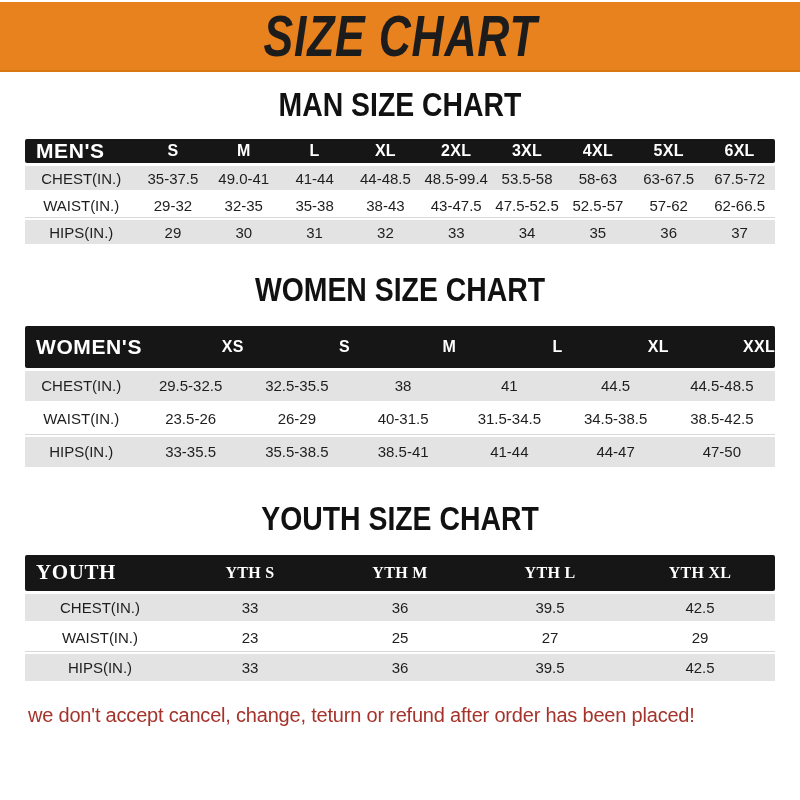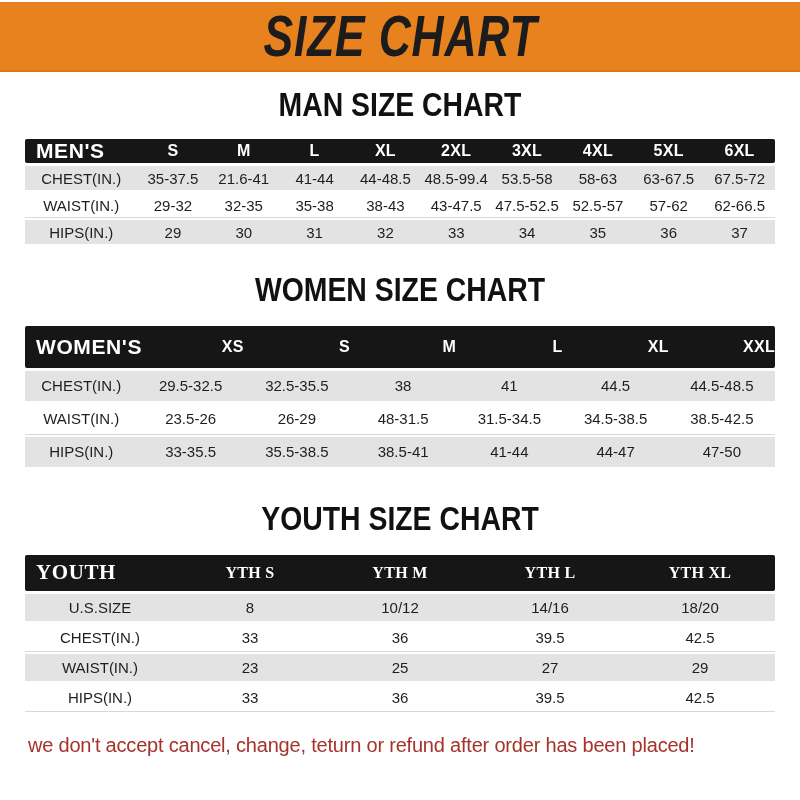--- a/index.html
+++ b/index.html
@@ -86,21 +86,21 @@
                 <th>3XL</th>
                 <th>4XL</th>
                 <th>5XL</th>
                 <th>6XL</th>
               </tr>
             </thead>
             <tbody>
               <tr>
                 <th>CHEST(IN.)</th>
                 <td>35-37.5</td>
-                <td>21.6-41</td>
+                <td>49.0-41</td>
                 <td>41-44</td>
                 <td>44-48.5</td>
                 <td>48.5-99.4</td>
                 <td>53.5-58</td>
                 <td>58-63</td>
                 <td>63-67.5</td>
                 <td>67.5-72</td>
               </tr>
               <tr>
                 <th>WAIST(IN.)</th>
@@ -161,21 +161,21 @@
                 <td>32.5-35.5</td>
                 <td>38</td>
                 <td>41</td>
                 <td>44.5</td>
                 <td>44.5-48.5</td>
               </tr>
               <tr>
                 <th>WAIST(IN.)</th>
                 <td>23.5-26</td>
                 <td>26-29</td>
-                <td>48-31.5</td>
+                <td>40-31.5</td>
                 <td>31.5-34.5</td>
                 <td>34.5-38.5</td>
                 <td>38.5-42.5</td>
               </tr>
               <tr>
                 <th>HIPS(IN.)</th>
                 <td>33-35.5</td>
                 <td>35.5-38.5</td>
                 <td>38.5-41</td>
                 <td>41-44</td>
@@ -201,27 +201,20 @@
               <tr>
                 <th class="corner">YOUTH</th>
                 <th>YTH S</th>
                 <th>YTH M</th>
                 <th>YTH L</th>
                 <th>YTH XL</th>
               </tr>
             </thead>
             <tbody>
               <tr>
-                <th>U.S.SIZE</th>
-                <td>8</td>
-                <td>10/12</td>
-                <td>14/16</td>
-                <td>18/20</td>
-              </tr>
-              <tr>
                 <th>CHEST(IN.)</th>
                 <td>33</td>
                 <td>36</td>
                 <td>39.5</td>
                 <td>42.5</td>
               </tr>
               <tr>
                 <th>WAIST(IN.)</th>
                 <td>23</td>
                 <td>25</td>

